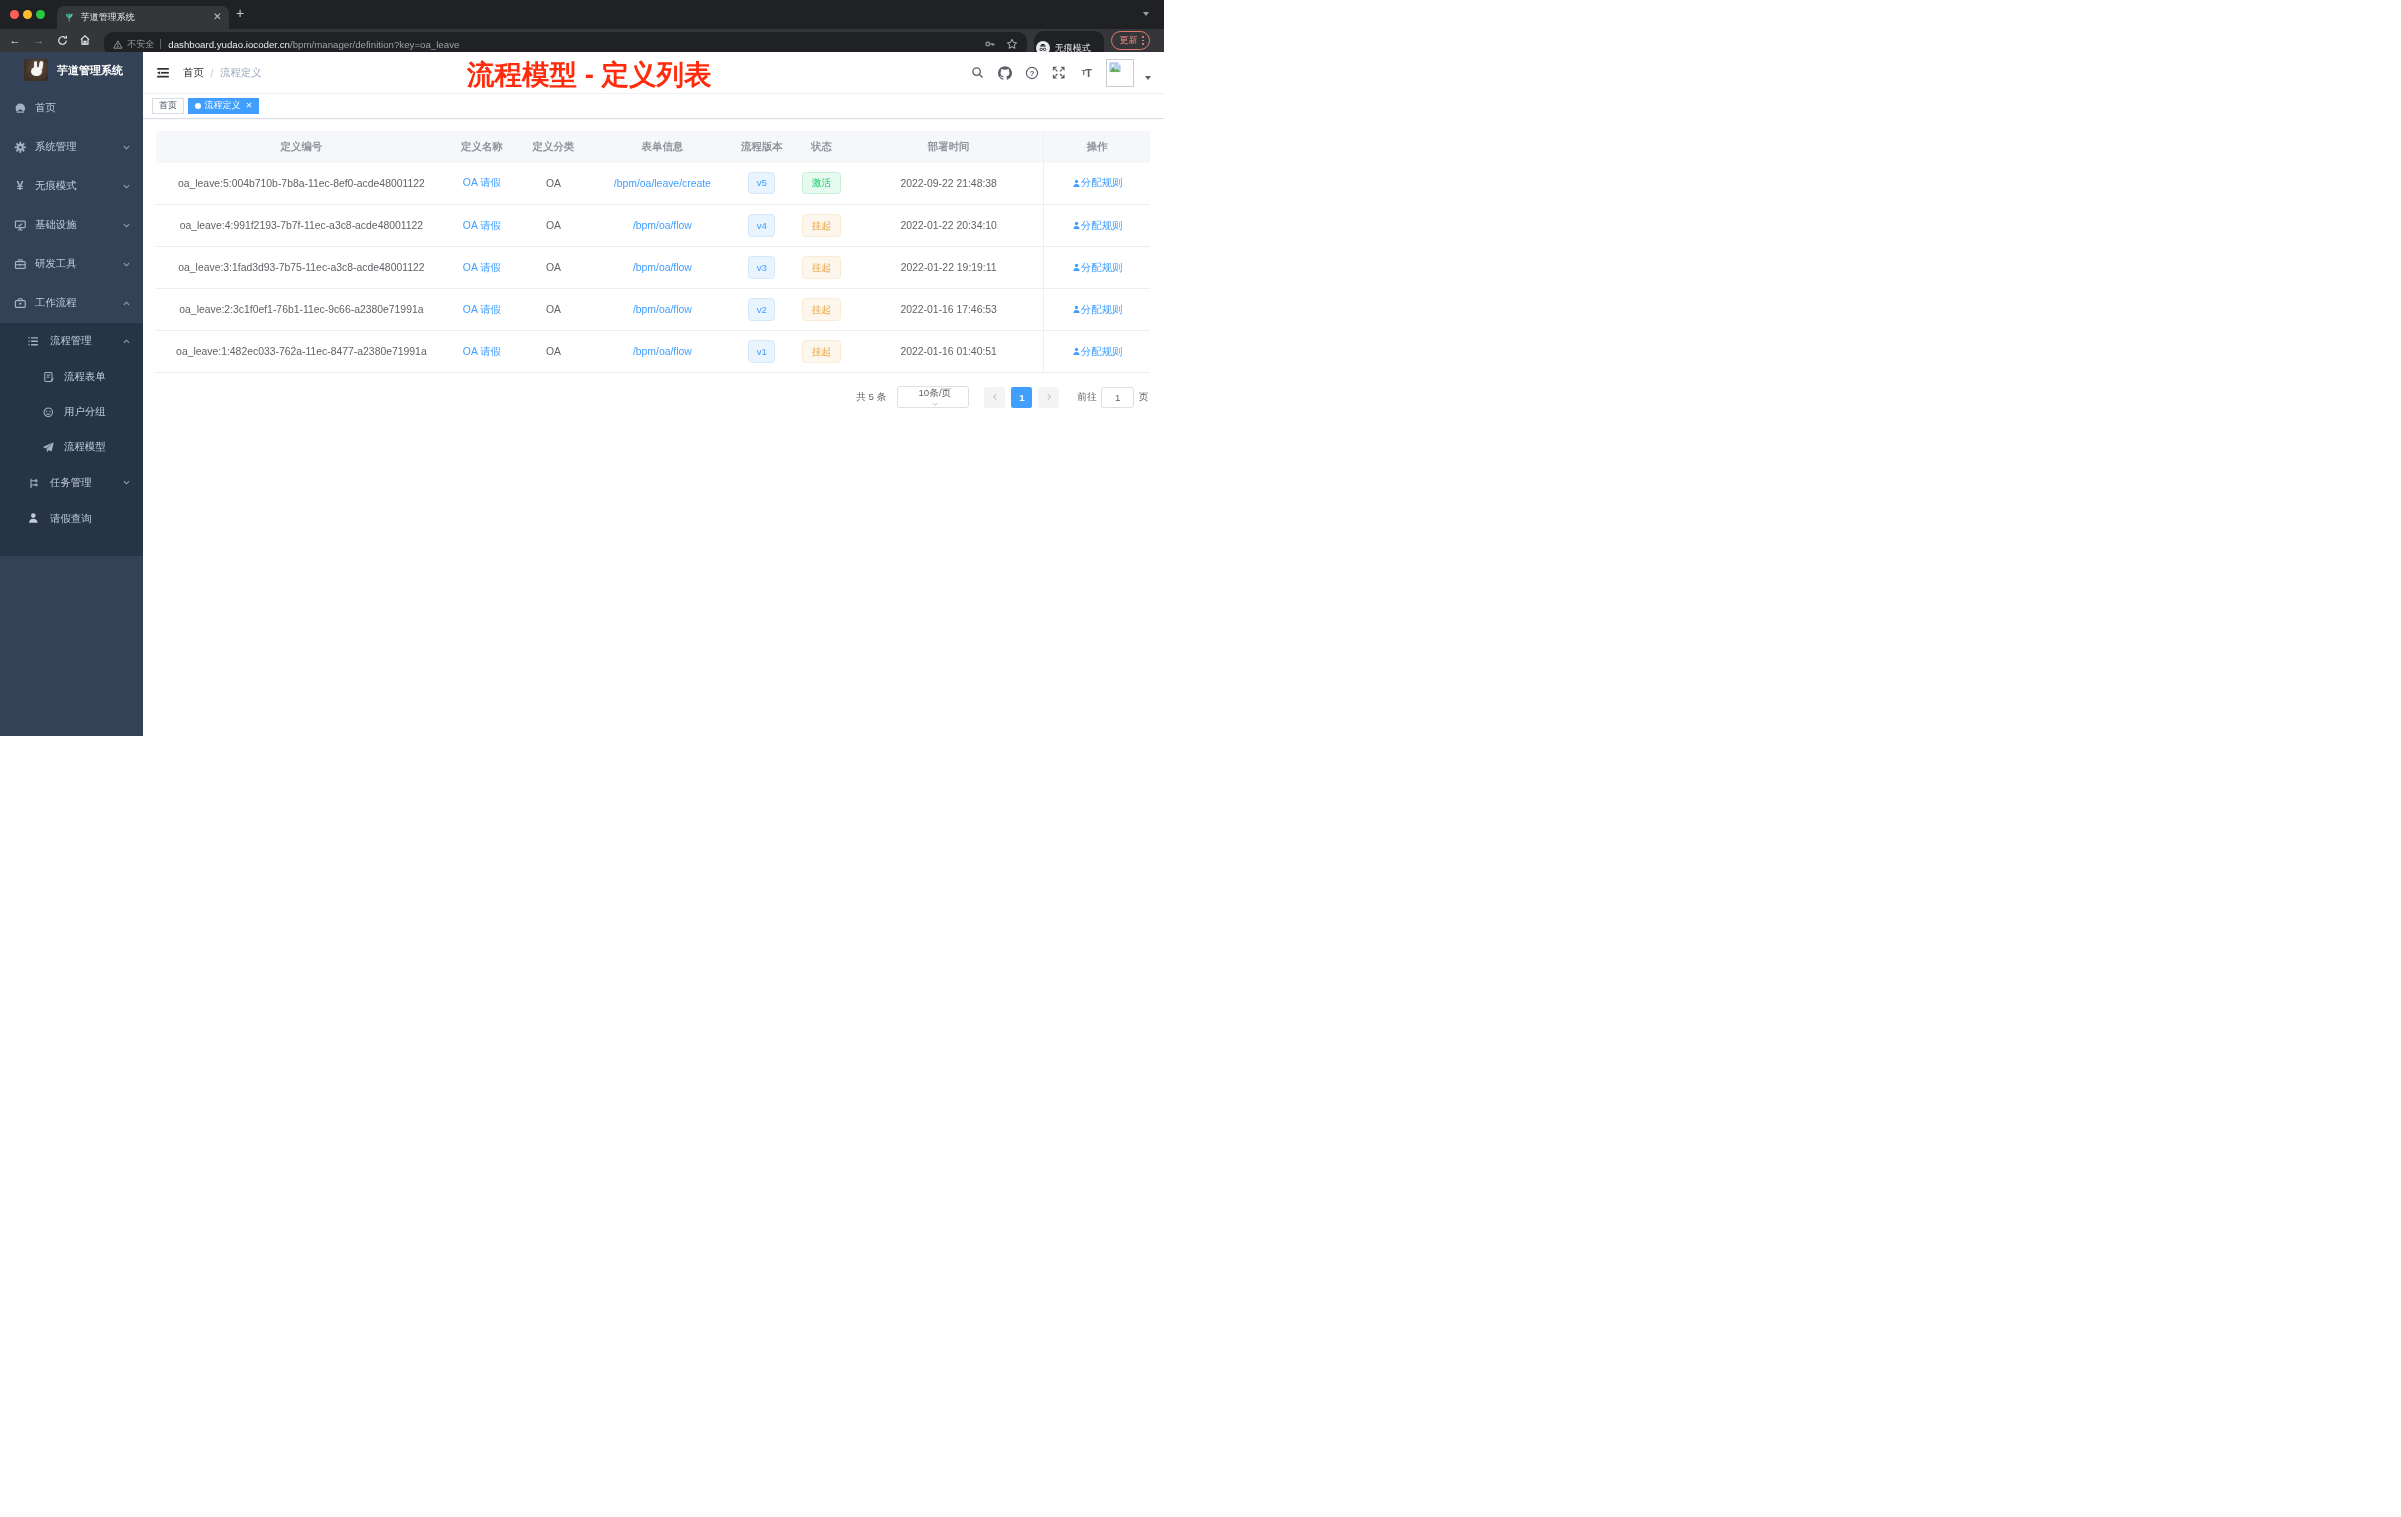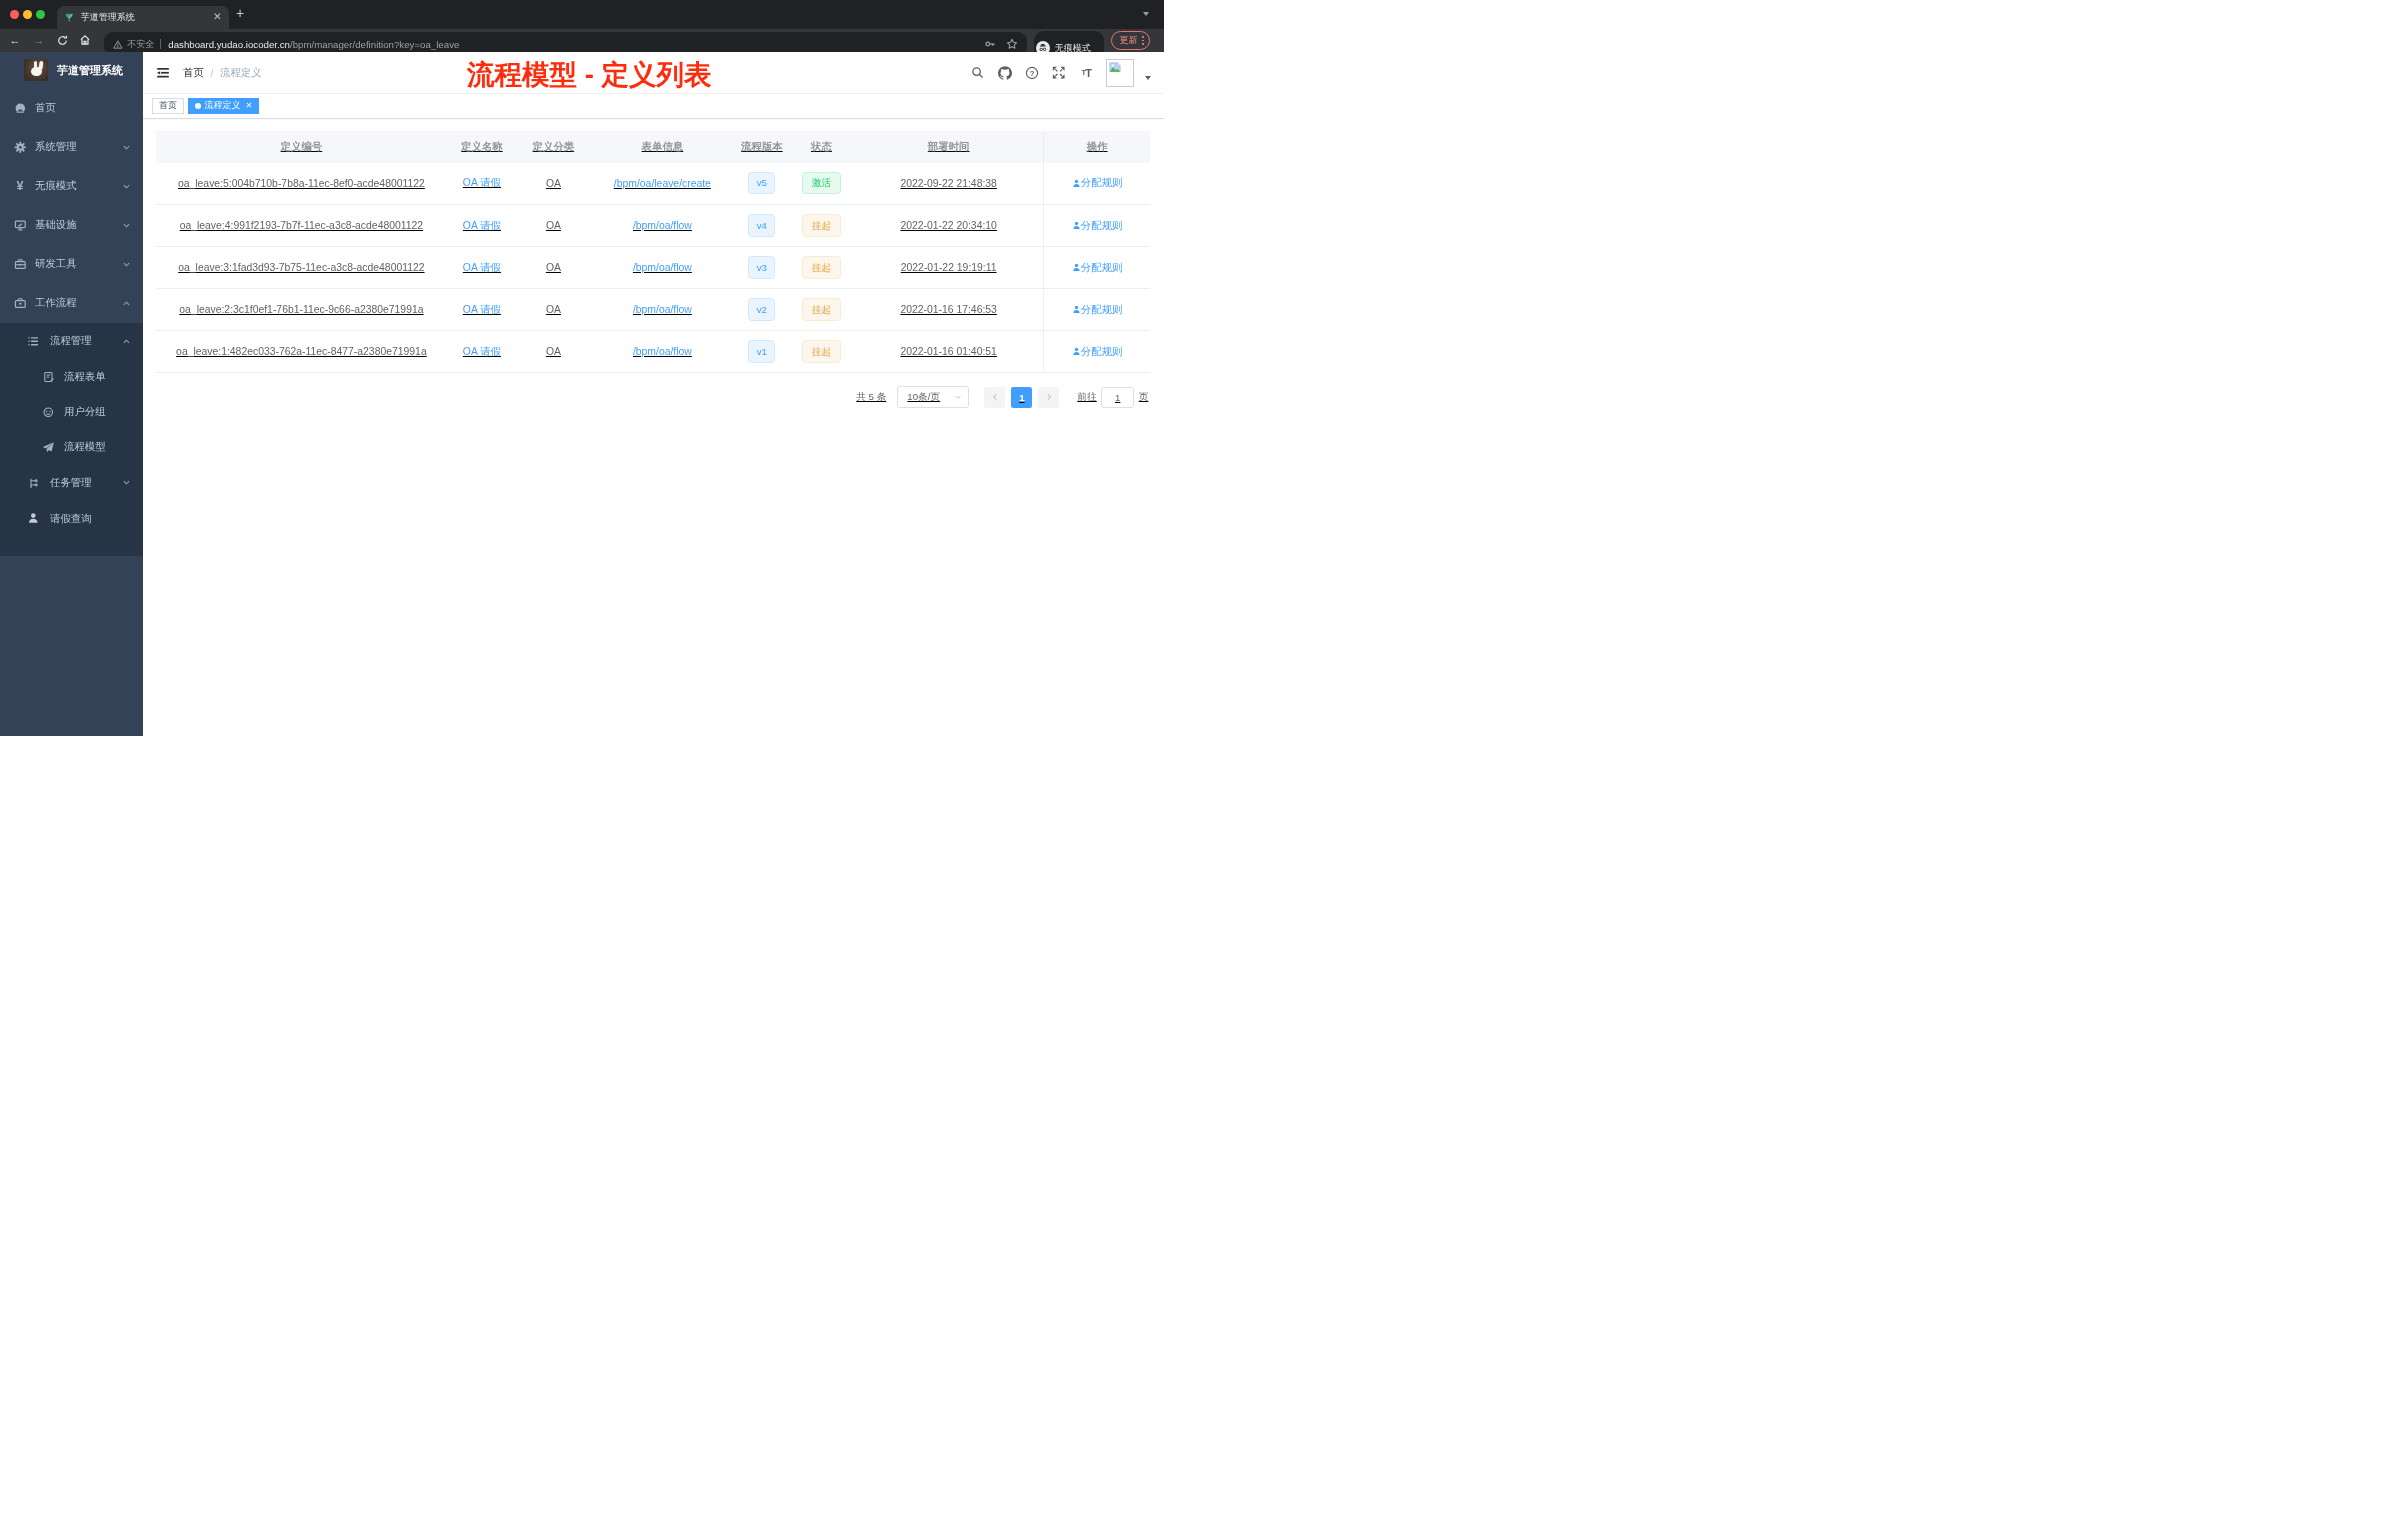--- a/index.html
+++ b/index.html
@@ -80,39 +80,39 @@
   .annotation { position:absolute; left:324px; top:5.2px; font-size:27.5px; font-weight:bold; color:#fe2c0d; white-space:nowrap; z-index:5; }
 
   .tagsbar { height:24.5px; background:#fff; border-bottom:0.7px solid #d8dce5; box-shadow:0 0.7px 2.2px rgba(0,21,41,.06);
              display:flex; align-items:center; padding-left:9px; gap:3.7px; }
   .tag { height:16.3px; display:flex; align-items:center; padding:0 6px; border:0.7px solid #d8dce5; background:#fff;
          color:#495060; font-size:9px; cursor:pointer; }
   .tag.active { background:#409eff; border-color:#409eff; color:#fff; }
   .tag .dot { width:6px; height:6px; border-radius:50%; background:#fff; margin-right:3.7px; }
   .tag .x { margin-left:5.2px; font-size:8.2px; line-height:1; }
 
-  .app-main { padding:12px 15.6px 0 13.4px;text-decoration:underline; }
+  .app-main { padding:12px 15.6px 0 13.4px; }
   table.def-table { width:100%; border-collapse:collapse; table-layout:fixed; }
   .def-table th { height:32px; background:#f5f7fa; color:#909399; font-size:10.4px; font-weight:bold; text-align:center; }
   .def-table td { height:42px; border-bottom:0.7px solid #ebeef5; color:#606266; font-size:10.4px; text-align:center;
                   white-space:nowrap; overflow:hidden; }
   .c-id{width:290px} .c-name{width:71px} .c-cat{width:72px} .c-form{width:146px}
   .c-ver{width:53px} .c-status{width:66px} .c-time{width:189px} .c-op{width:107px}
   th.c-op, td.c-op { border-left:0.7px solid #ebeef5; }
   .lnk { color:#409eff; text-decoration:none; cursor:pointer; }
   .badge { display:inline-block; padding:5.2px 7.4px; border-radius:3.7px; font-size:9.7px; line-height:1; }
   .badge.ver { background:#e9f4ff; border:0.7px solid #d3e8fb; color:#409eff; }
   .badge.ok  { background:#e7faf0; border:0.7px solid #c5f1d8; color:#13ce66; padding:5.2px 9px; }
   .badge.warn{ background:#fdf6ec; border:0.7px solid #f8ecd4; color:#e6a23c; padding:5.2px 9px; }
   .act-link { display:inline-flex; align-items:center; gap:0; color:#409eff; font-size:10.4px; cursor:pointer; }
 
   .pager { margin-top:13.4px; display:flex; justify-content:flex-end; align-items:center; font-size:9.7px; color:#606266; }
   .pg-total { margin-right:11px; }
   .pg-size { width:72px; height:22px; border:0.7px solid #dcdfe6; border-radius:3px; display:flex; align-items:center;
-             justify-content:space-between; padding:0 6px 0 9px; margin-right:15px; color:#606266; cursor:pointer; }
+             justify-content:space-between; padding:0 6px 0 9px; margin-right:15px; color:#606266; cursor:pointer;flex-direction:column; }
   .pg-size .sel-caret { color:#c0c4cc; }
   .pg-btn { width:21px; height:21px; background:#f4f4f5; border-radius:2.2px; display:flex; align-items:center;
             justify-content:center; color:#c0c4cc; cursor:pointer; }
   .pg-cur { width:21px; height:21px; background:#409eff; border-radius:2.2px; display:flex; align-items:center;
             justify-content:center; color:#fff; font-weight:bold; margin:0 6px; }
   .pg-goto { margin-left:18px; }
   .pg-input { width:33px; height:21px; border:0.7px solid #dcdfe6; border-radius:3px; text-align:center; font-size:9.7px;
               color:#606266; margin:0 4.5px; font-family:inherit; }
   .pg-unit { }
 </style>

